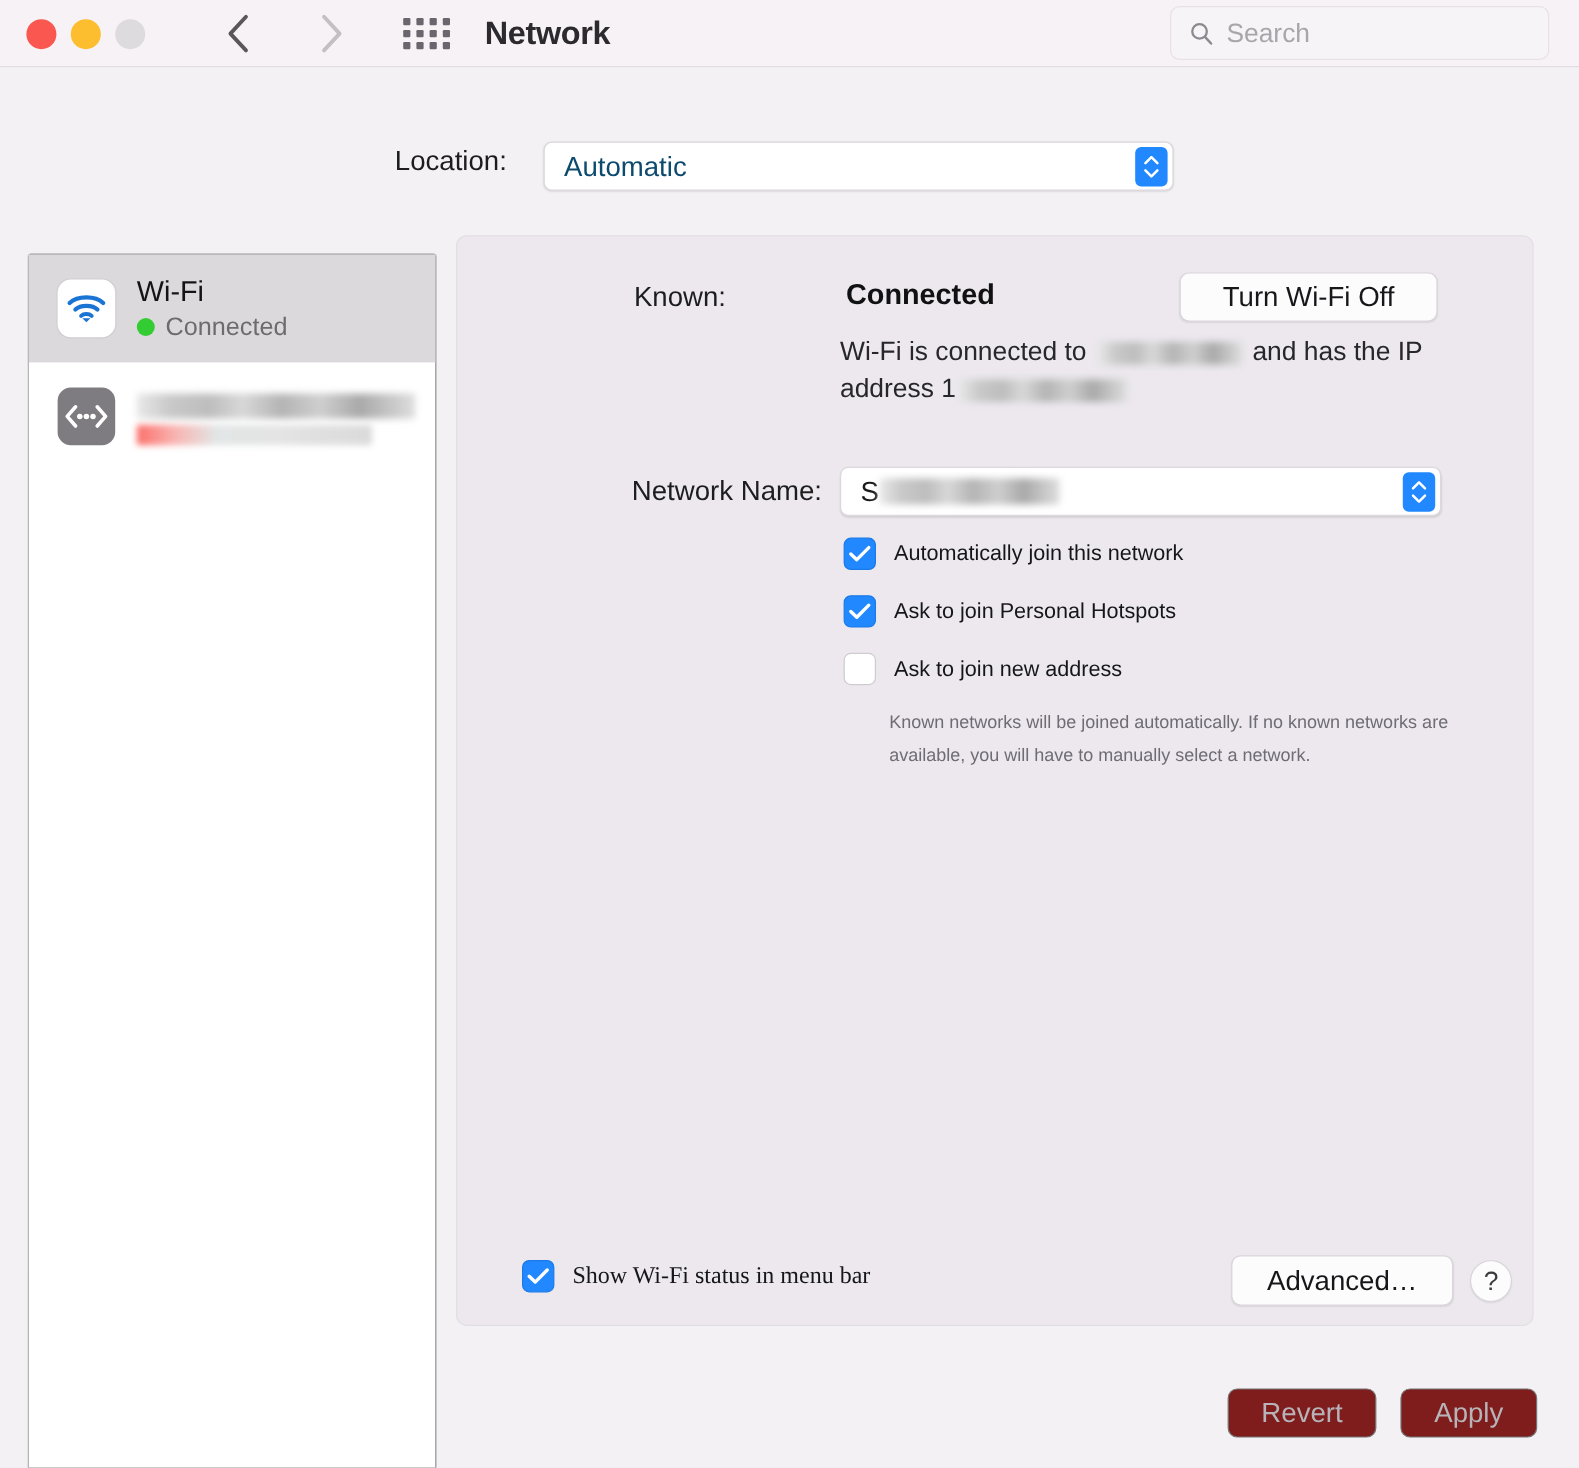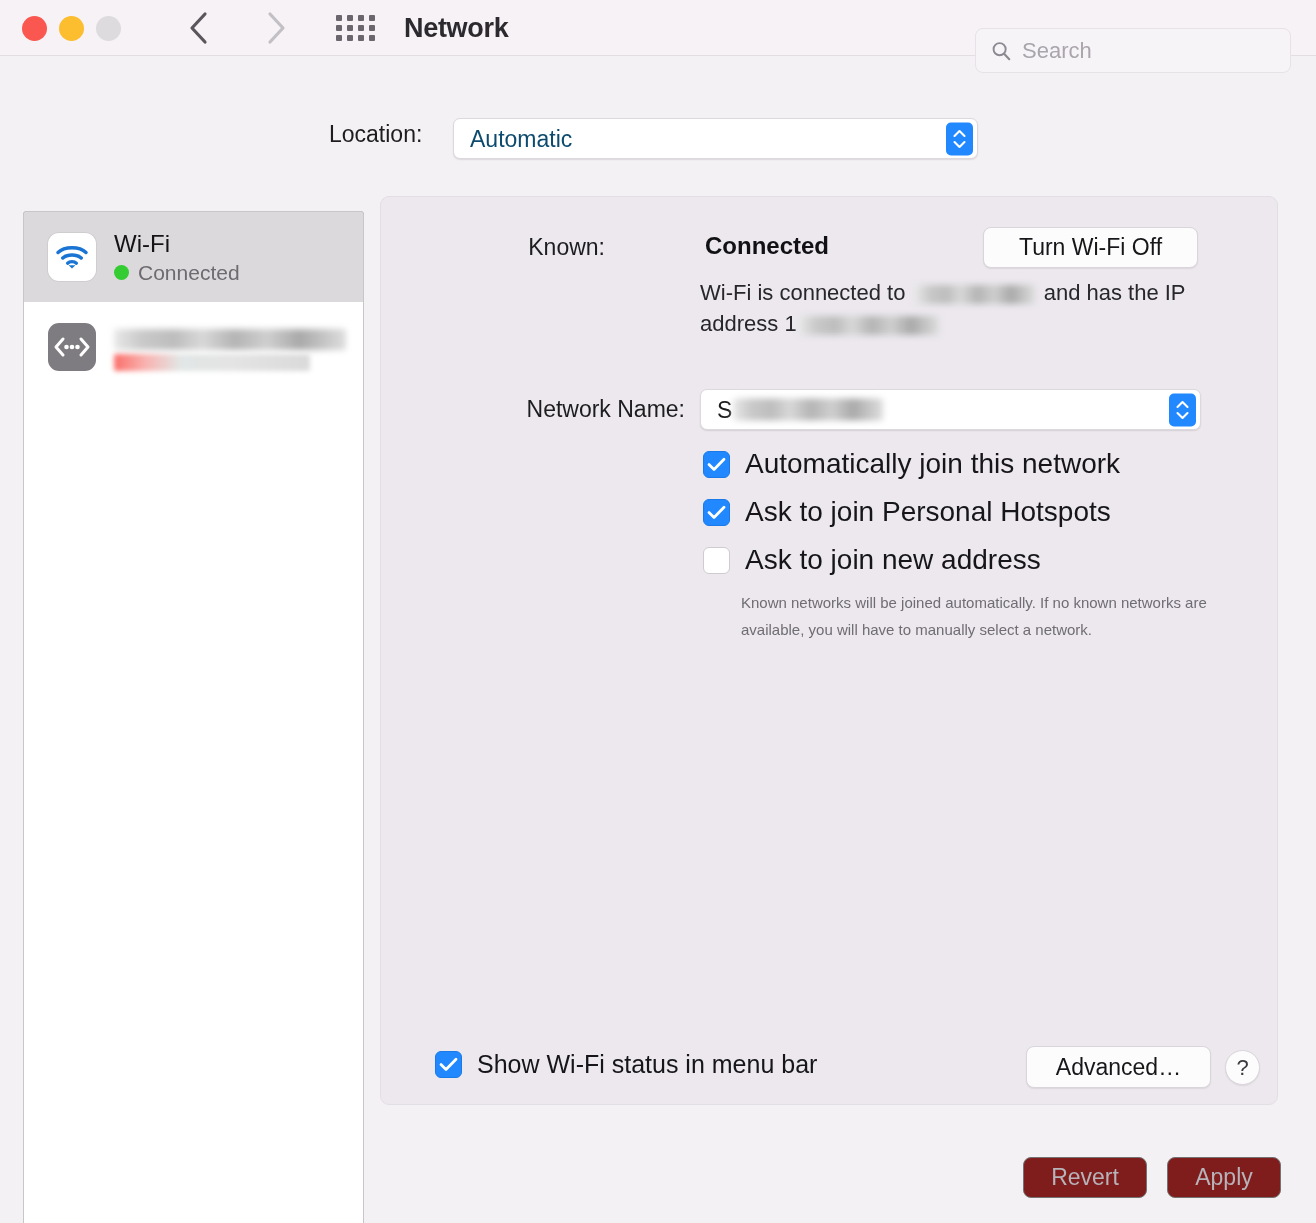--- a/index.html
+++ b/index.html
@@ -82,21 +82,20 @@
   .searchbox {
     position: absolute;
     left: 975px; top: 5px;
     width: 316px; height: 45px;
     border: 1px solid #e7e2e8;
     border-radius: 8px;
     background: #f7f4f8;
     box-sizing: border-box;
     display: flex;
     align-items: center;
-    margin-top: 23px;
   }
   .search-ico {
     margin-left: 14px;
     width: 22px; height: 22px;
     display: block;
     flex: none;
   }
   .search-ph {
     margin-left: 10px;
     font-size: 22px;
@@ -340,42 +339,42 @@
   }
   .checkbox.on {
     background: #2188ff;
     border: 1px solid #1a7ae8;
   }
   .checkbox.off {
     background: #ffffff;
     border: 1px solid #cfcbd0;
   }
   .cb-label {
-    font-size: 28px;
+    font-size: 18px;
     color: #16161a;
     white-space: nowrap;
   }
 
   .helper-text {
     position: absolute;
     left: 741px; top: 590px;
     width: 490px;
     font-size: 15px;
     line-height: 26.5px;
     color: #6f6c73;
   }
 
   #cb-row-menubar {
     position: absolute;
     left: 435px; top: 1050px;
     display: flex;
     align-items: center;
     gap: 15px;
   }
-  #cb-row-menubar .cb-label { font-size: 25px; }
+  #cb-row-menubar .cb-label { font-size: 20px; font-family: Liberation Serif, serif; }
 
   #advanced-button {
     left: 1026px; top: 1046px;
     width: 185px; height: 42px;
   }
   #help-button {
     left: 1225px; top: 1050px;
     width: 35px; height: 35px;
     border-radius: 50%;
     font-size: 22px;

